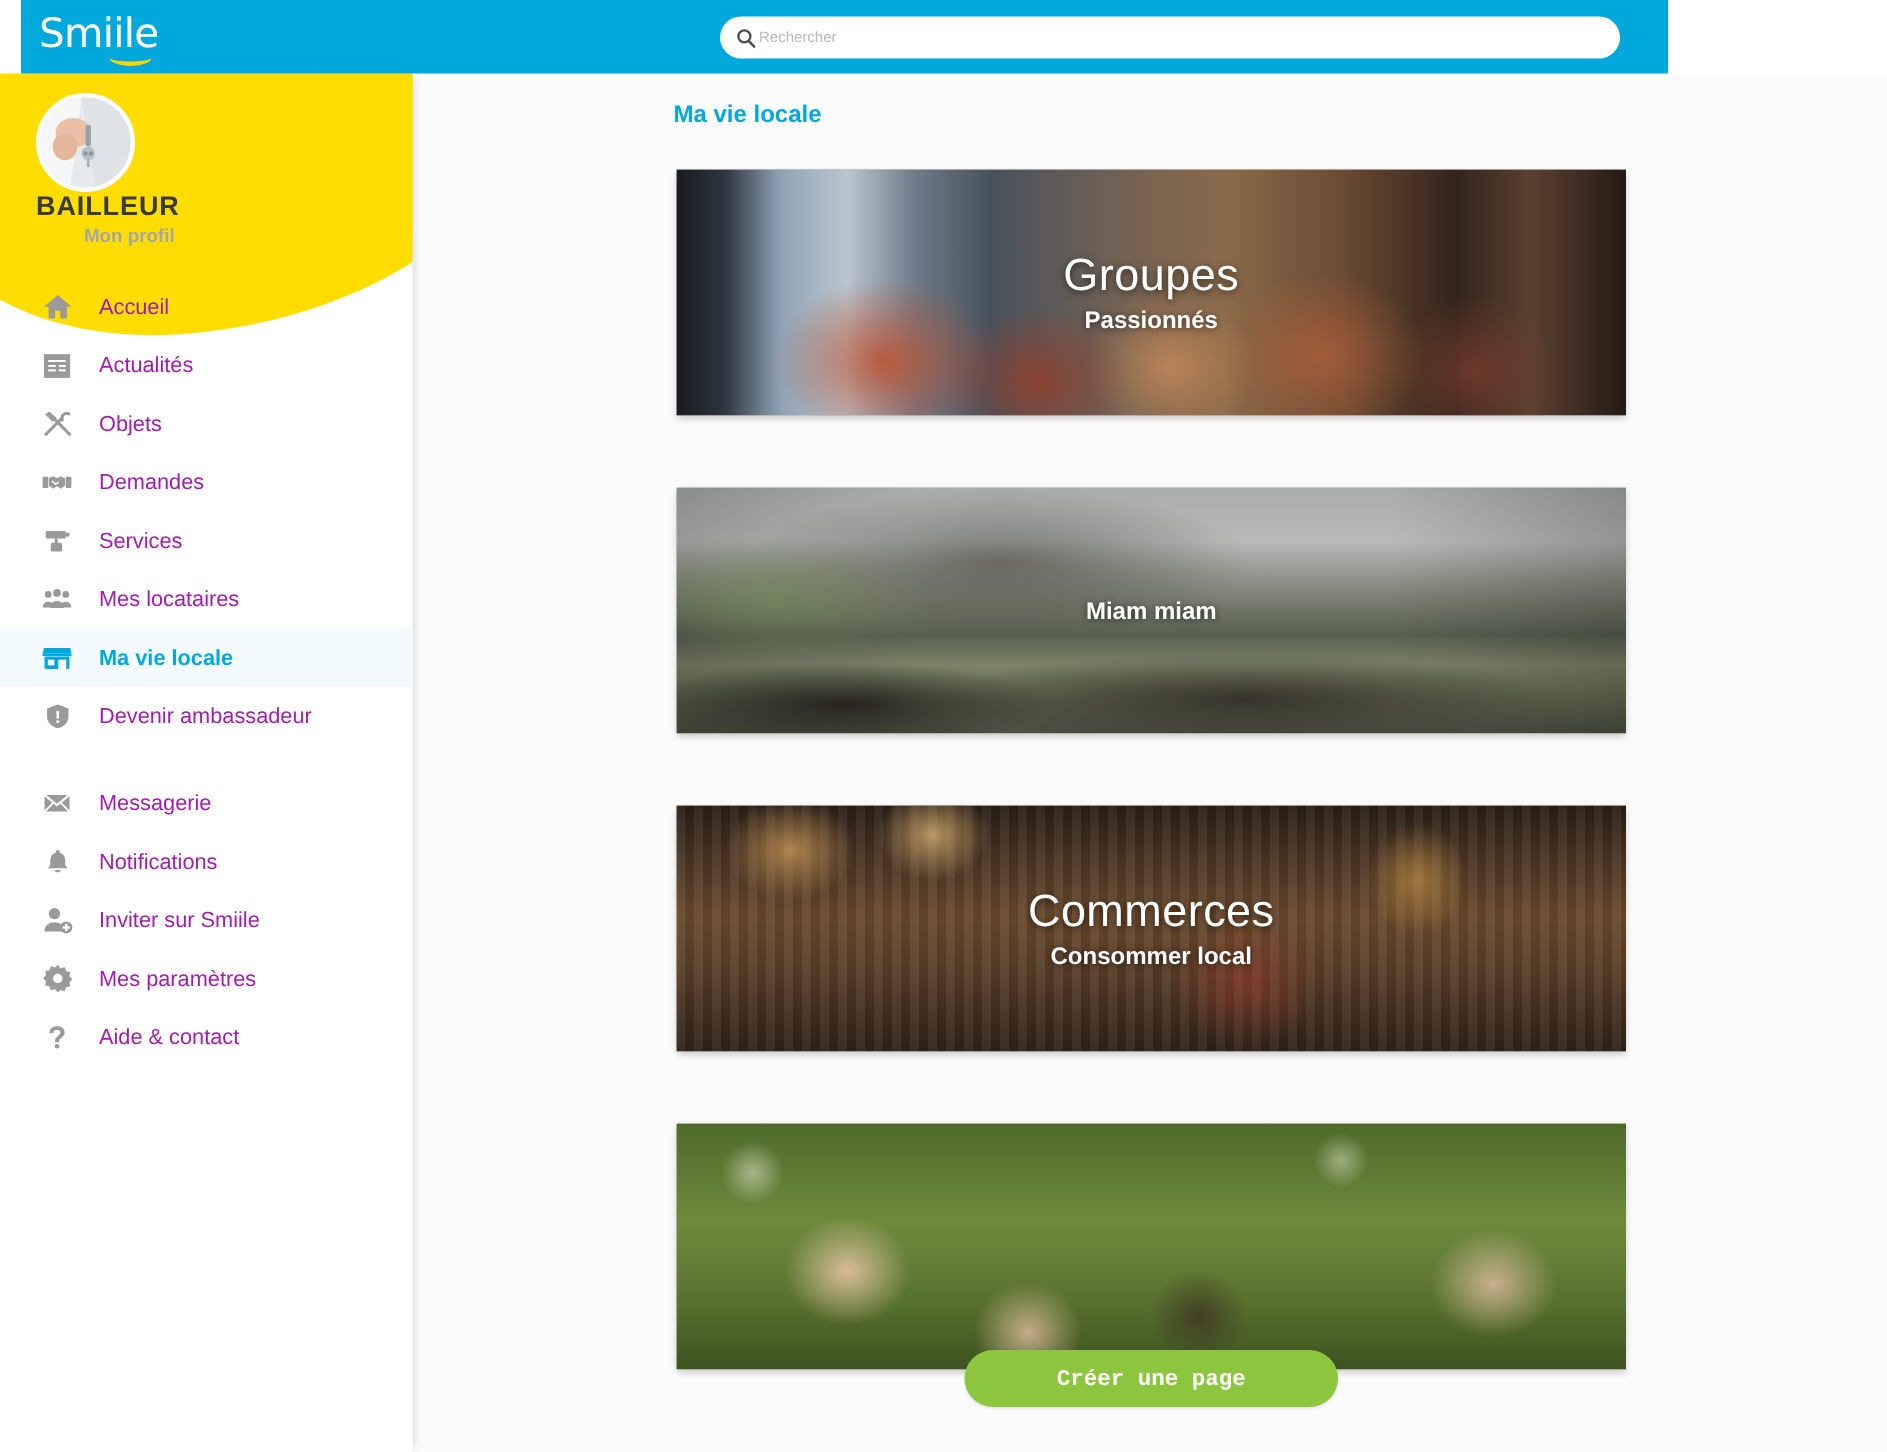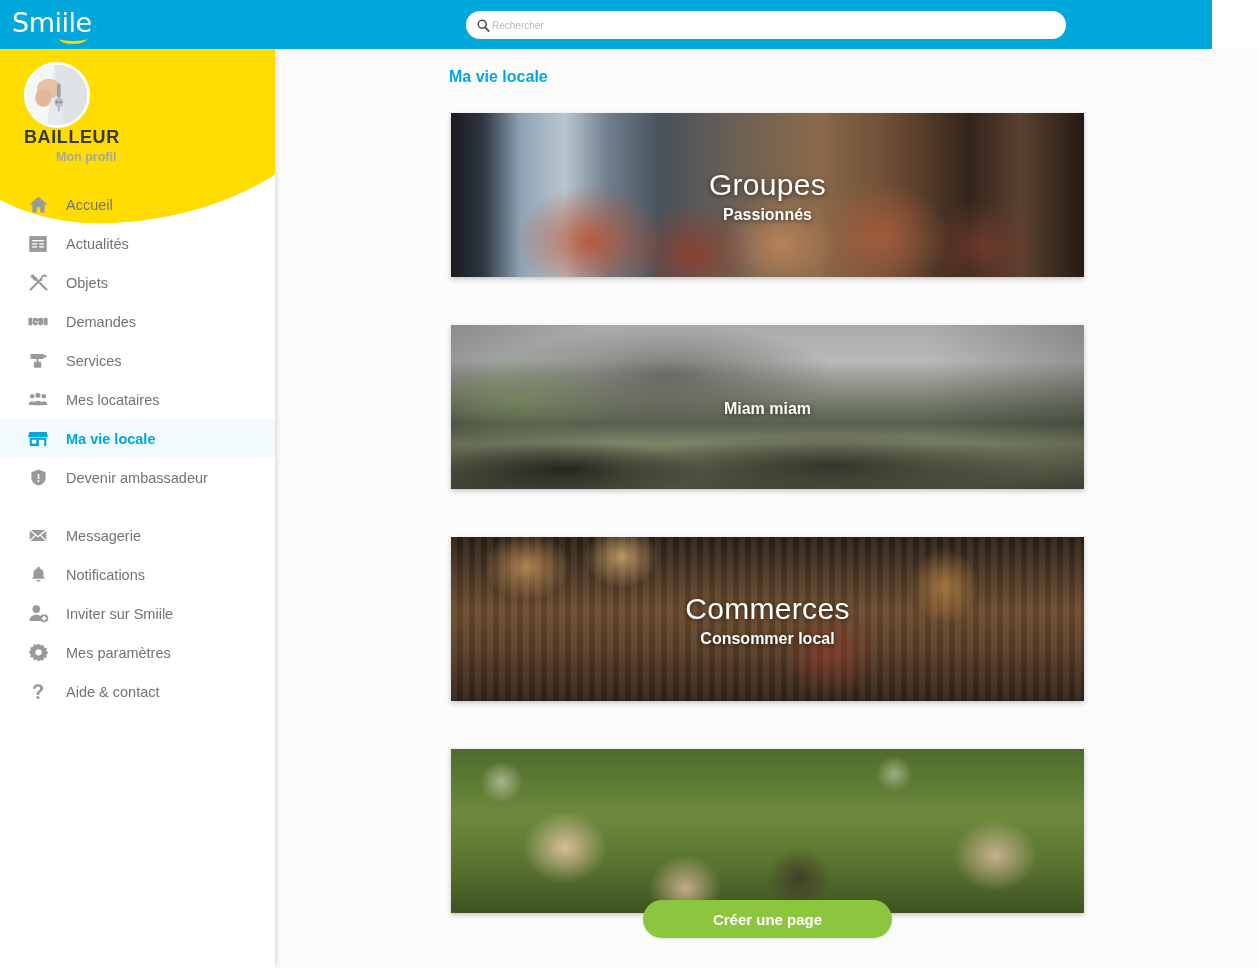--- a/index.html
+++ b/index.html
@@ -6,22 +6,22 @@
   html, body {
     width: 1258px; height: 968px;
     font-family: "Liberation Sans", sans-serif;
     background: #ffffff;
     overflow: hidden;
   }
   .app { position: relative; width: 1258px; height: 968px; }
 
   
   .topbar {
-    position: absolute; top: 0; left: 0;
-    width: 1212px; height: 49px;
+    position: absolute; top: 0; left: 14px;
+    width: 1098px; height: 49px;
     background: #00a8dc;
     z-index: 40;
   }
   .logo {
     position: absolute; left: 12px; top: 6px;
     width: 120px; height: 38px;
   }
   .logo-text {
     font-family: "DejaVu Sans", sans-serif;
     font-size: 27px; font-weight: 400; color: #ffffff;
@@ -104,21 +104,21 @@
     padding-left: 26px;
     cursor: pointer;
   }
   .nav-item .ico {
     width: 24px; height: 24px; flex: 0 0 24px;
     display: flex; align-items: center; justify-content: center;
     color: #9a9a9a;
   }
   .nav-item .lbl {
     margin-left: 16px;
-    font-size: 14.5px; color: #737373;
+    font-size: 14.5px; color: #a21caf;
     white-space: nowrap;
   }
   .nav-item.active { background: #f2fafd; }
   .nav-item.active .ico { color: #00a8dc; }
   .nav-item.active .lbl { color: #00a8dc; font-weight: bold; }
 
   
   .main {
     position: absolute; left: 275px; top: 49px;
     width: 983px; height: 919px;
@@ -150,21 +150,21 @@
   }
   .card-title { font-size: 30px; font-weight: 400; line-height: 36px; letter-spacing: 0.3px; }
   .card-sub { font-size: 16px; font-weight: bold; margin-top: 3px; }
 
   .cta {
     position: absolute; left: 368px; top: 851px;
     width: 249px; height: 38px;
     background: #8cc63f;
     border: none; border-radius: 19px;
     color: #ffffff; font-size: 15px; font-weight: bold;
-    font-family: Liberation Sans, sans-serif;
+    font-family: Liberation Mono, monospace;
     cursor: pointer;
     box-shadow: 0 1px 2px rgba(0,0,0,0.1);
     z-index: 20;
   }
 
   
   .art-groupes {
     background:
       radial-gradient(ellipse 120px 90px at 22% 78%, rgba(190,80,45,0.85), transparent 62%),
       radial-gradient(ellipse 100px 80px at 38% 86%, rgba(150,60,40,0.8), transparent 62%),

